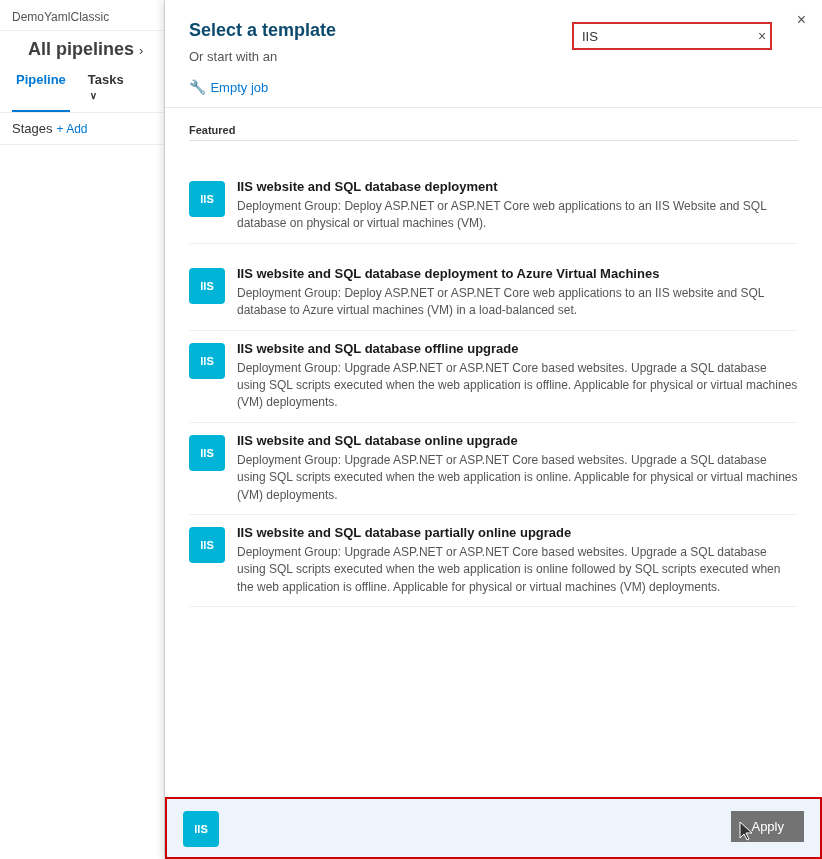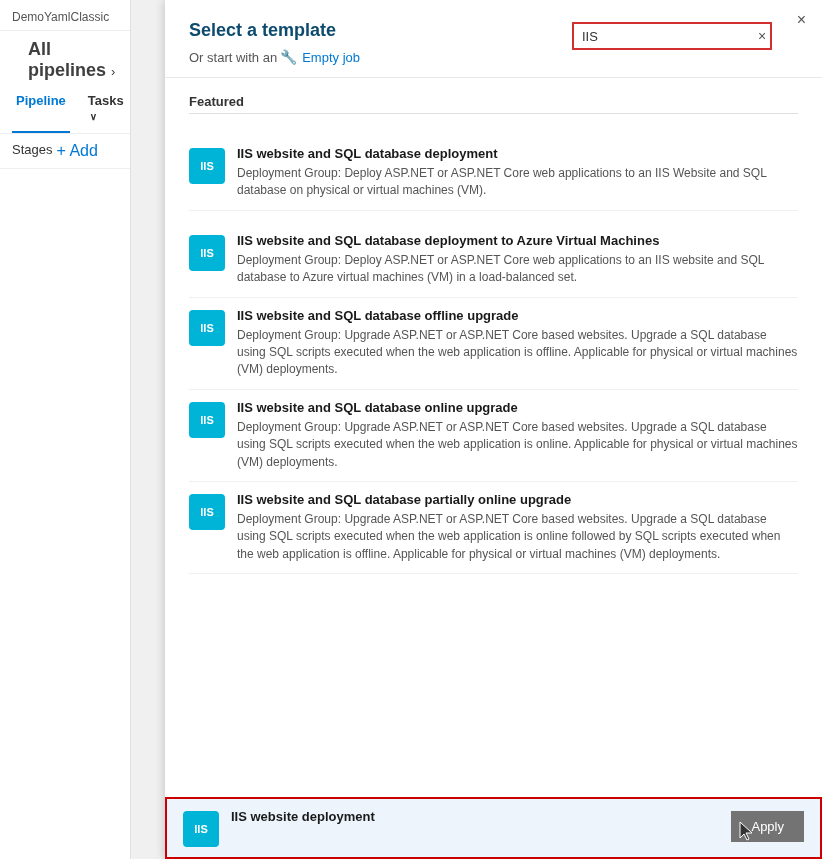--- a/index.html
+++ b/index.html
@@ -11,21 +11,21 @@
       height: 859px;
       overflow: hidden;
       position: relative;
     }
 
     
     .sidebar {
       position: absolute;
       left: 0;
       top: 0;
-      width: 131px;
+      width: 165px;
       height: 859px;
       background: #fff;
       border-right: 1px solid #e0e0e0;
     }
     .sidebar-header {
       padding: 10px 12px 6px 12px;
       font-size: 12px;
       color: #555;
       border-bottom: 1px solid #eee;
     }
@@ -52,31 +52,31 @@
     .sidebar-nav-item.active {
       color: #0078d4;
       border-bottom: 2px solid #0078d4;
     }
     .sidebar-nav-item .chevron {
       font-size: 10px;
       margin-left: 2px;
     }
     .stages-bar {
       display: flex;
-      align-items: flex-start;
+      align-items: center;
       padding: 8px 12px;
       font-size: 13px;
       color: #333;
       border-bottom: 1px solid #eee;
     }
     .stages-bar .add-btn {
       color: #0078d4;
       cursor: pointer;
       margin-left: 4px;
-      font-size: 16px;
+      font-size: 12px;
     }
     .stage-card {
       margin: 12px;
       border: 1px dashed #aaa;
       border-radius: 4px;
       padding: 10px 8px;
       display: flex;
       align-items: center;
       background: #fafafa;
     }
@@ -130,23 +130,24 @@
       border-bottom: 1px solid #e8e8e8;
     }
     .modal-title {
       font-size: 18px;
       font-weight: 600;
       color: #0c4a6e;
       margin-bottom: 8px;
     }
     .modal-subtitle {
       display: flex;
-      align-items: flex-end;
-      font-size: 13px;
-      color: #555;
+      align-items: flex-start;
+      font-size: 13px;
+      color: #555;
+      flex-direction: column;
     }
     .empty-job-link {
       color: #0078d4;
       cursor: pointer;
       display: flex;
       align-items: center;
       gap: 4px;
       text-decoration: none;
       font-size: 13px;
     }
@@ -182,24 +183,24 @@
     }
 
     
     .modal-content {
       flex: 1;
       overflow-y: auto;
       padding: 16px 24px 80px 24px;
     }
 
     .section-label {
-      font-size: 13px;
+      font-size: 11px;
       font-weight: 600;
       color: #333;
-      margin-bottom: 22px;
+      margin-bottom: 28px;
       padding-bottom: 4px;
       border-bottom: 1px solid #e0e0e0;
     }
 
     .template-item {
       display: flex;
       align-items: flex-start;
       padding: 10px 0;
       border-bottom: 1px solid #f0f0f0;
       cursor: pointer;
@@ -355,21 +356,20 @@
         </div>
       </div>
     </div>
   </div>
 
   <div style="position:absolute; bottom:0; left:0; right:0; background:#edf4fb; border:2px solid #cc0000; padding:10px 16px; display:flex; align-items:flex-start;">
     <div class="iis-badge">
       <span>IIS</span>
     </div>
     <div class="template-info" style="flex:1;">
-      <div class="template-name">IIS website deployment</div>
     </div>
     <button class="apply-btn">Apply</button>
   </div>
 
 </div>
 
 <div style="position:absolute; left:738px; top:820px; pointer-events:none; z-index:9999;">
   <svg width="18" height="22" viewBox="0 0 18 22" fill="none">
     <path d="M2 2L2 18L6 14L9 20L11 19L8 13L14 13L2 2Z" fill="#333" stroke="#fff" stroke-width="1"></path>
   </svg>

